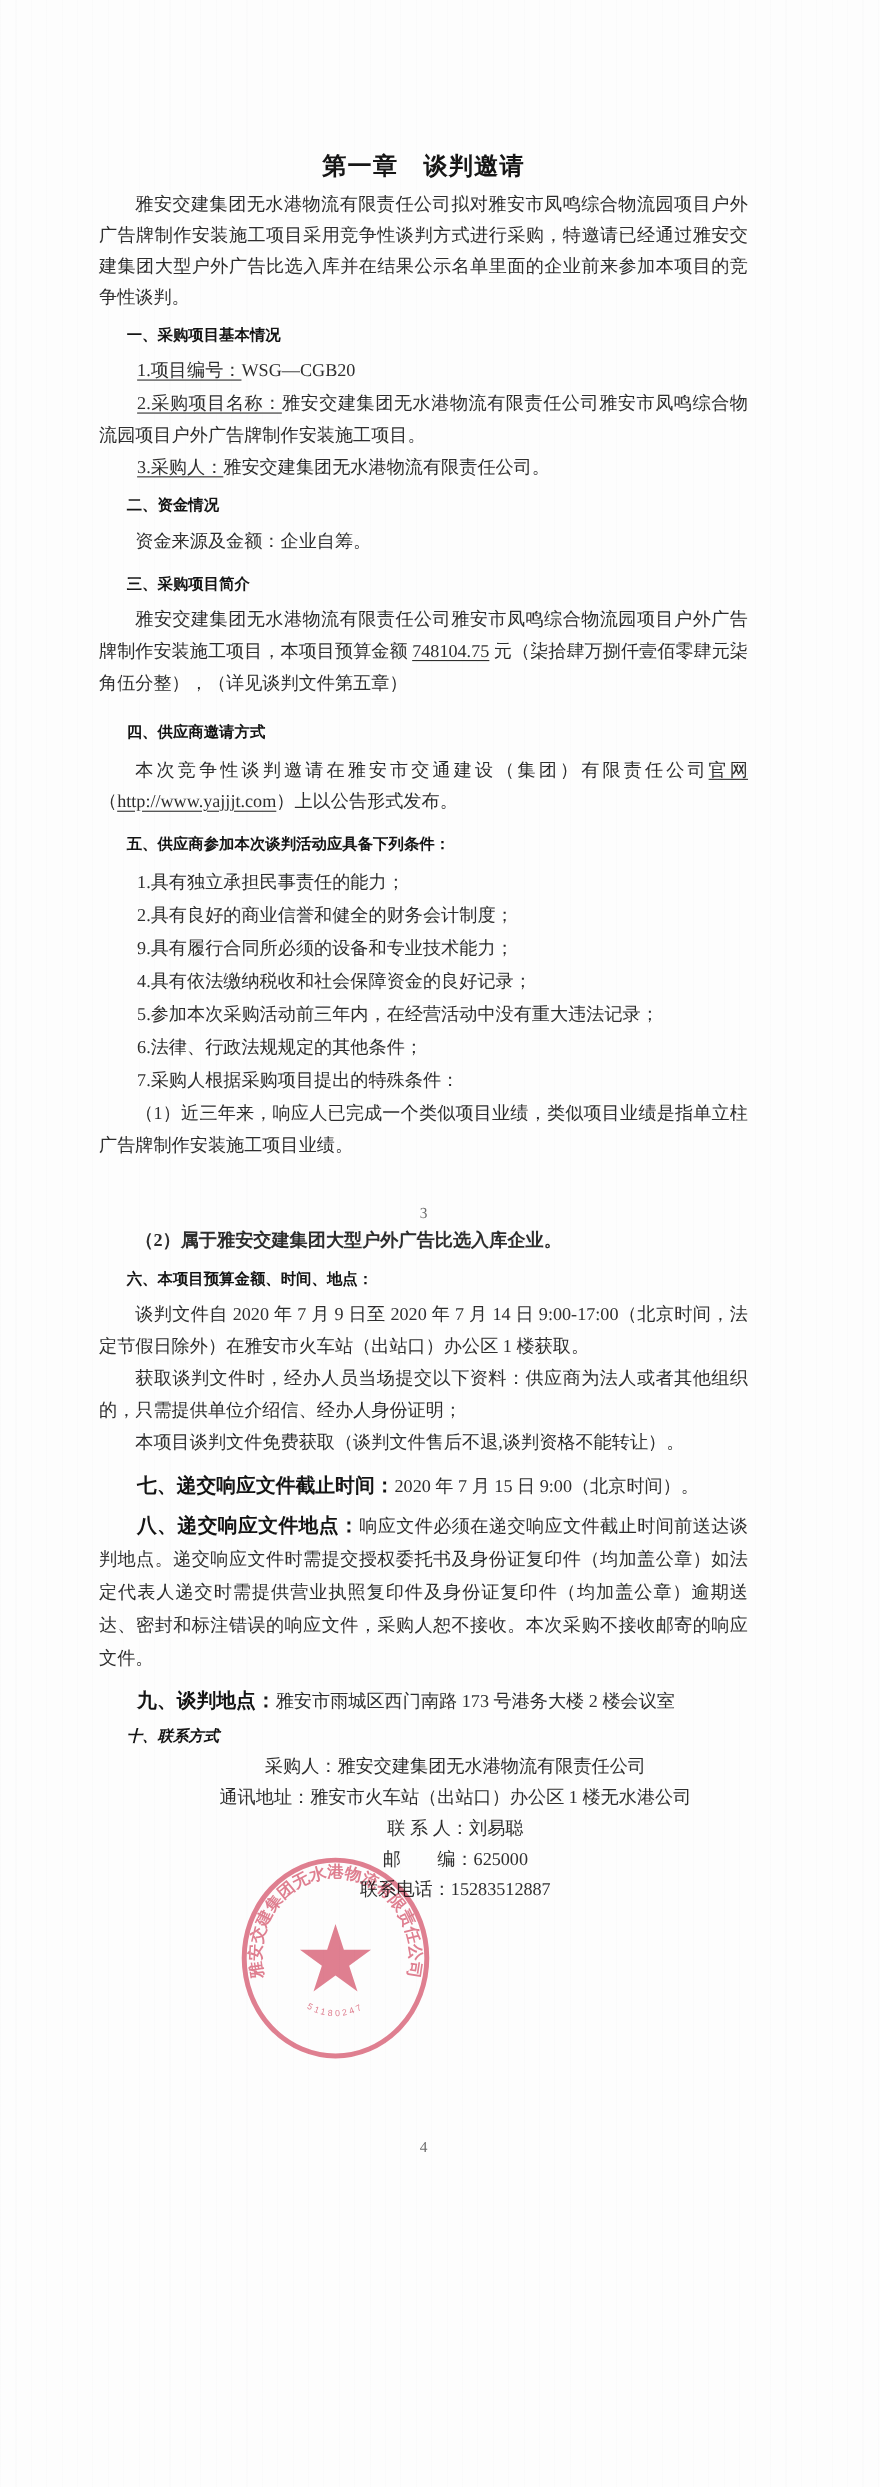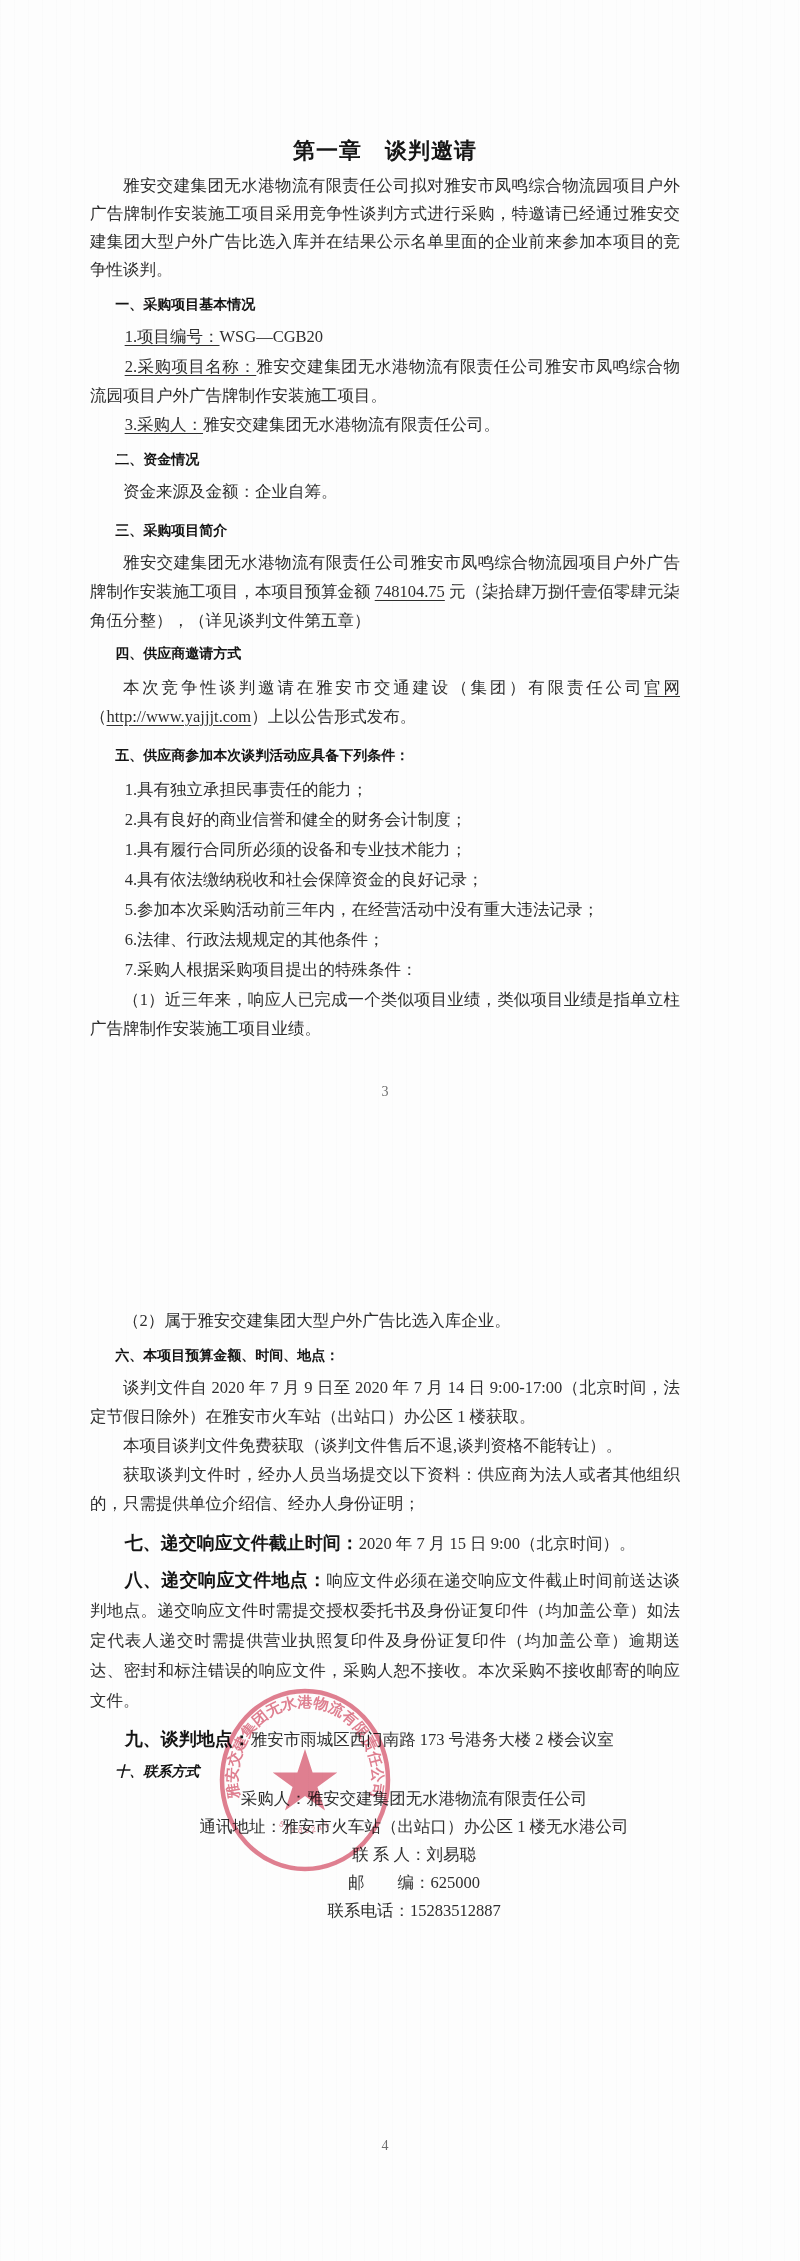--- a/index.html
+++ b/index.html
@@ -30,21 +30,21 @@
     font-size:16.5px;line-height:29px;
     text-align:justify;text-indent:2em;
   }
   .sec-h{
     margin:6px 0 4px 0;
     font-family:"Liberation Sans","DejaVu Sans",sans-serif;
     font-size:14px;line-height:28px;
     font-weight:700;color:#141414;
     text-indent:1.8em;
   }
-  .sec-h.mt8{margin-top:4px;}
+  .sec-h.mt8{margin-top:16px;}
   .sec-h.mt10{margin-top:10px;}
   .sec-h.mb6{margin-bottom:6px;}
   .item-p{
     font-size:16.5px;line-height:29px;
     text-align:justify;text-indent:2.1em;
   }
   .cond-p{
     font-size:16.5px;line-height:30px;
     text-align:justify;text-indent:2.1em;
   }
@@ -62,21 +62,21 @@
   .mt6{margin-top:6px;}
   .mt2{margin-top:2px;font-style:italic;}
   .u{text-decoration:underline;text-underline-offset:3px;}
   .page-num{
     text-align:center;color:#6d6d6d;
     font-size:14px;line-height:18px;
     font-family:"Liberation Serif","DejaVu Serif",serif;
   }
   .page-num.first{margin-top:40px;}
   .page-num.second{margin-top:212px;}
-  .part2-start{margin-top:205px;}
+  .part2-start{font-weight:bold;}
   .contact-block{margin-left:58px;}
   .contact-p{
     font-size:16.5px;line-height:28px;
     text-align:center;
   }
   .date-p{
     margin-top:86px;margin-right:18px;
     text-align:right;
     font-size:16px;line-height:22px;
   }
@@ -108,35 +108,35 @@
 
     <h2 class="sec-h mt10">三、采购项目简介</h2>
     <p class="body-p29"><span>雅安交建集团无水港物流有限责任公司雅安市凤鸣综合物流园项目户外广告牌制作安装施工项目，本项目预算金额 </span><span class="u">748104.75</span><span> 元（柒拾肆万捌仟壹佰零肆元柒角伍分整），（详见谈判文件第五章）</span></p>
 
     <h2 class="sec-h mt8 mb6">四、供应商邀请方式</h2>
     <p class="body-p29"><span>本次竞争性谈判邀请在雅安市交通建设（集团）有限责任公司</span><span class="u">官网</span><span>（</span><span class="u">http://www.yajjjt.com</span><span>）</span><span>上以公告形式发布。</span></p>
 
     <h2 class="sec-h mt10 mb6">五、供应商参加本次谈判活动应具备下列条件：</h2>
     <p class="cond-p">1.具有独立承担民事责任的能力；</p>
     <p class="cond-p">2.具有良好的商业信誉和健全的财务会计制度；</p>
-    <p class="cond-p">1.具有履行合同所必须的设备和专业技术能力；</p>
+    <p class="cond-p">9.具有履行合同所必须的设备和专业技术能力；</p>
     <p class="cond-p">4.具有依法缴纳税收和社会保障资金的良好记录；</p>
     <p class="cond-p">5.参加本次采购活动前三年内，在经营活动中没有重大违法记录；</p>
     <p class="cond-p">6.法律、行政法规规定的其他条件；</p>
     <p class="cond-p">7.采购人根据采购项目提出的特殊条件：</p>
     <p class="body-p29">（1）近三年来，响应人已完成一个类似项目业绩，类似项目业绩是指单立柱广告牌制作安装施工项目业绩。</p>
 
     <div class="page-num first">3</div>
 
     <p class="body-p29 part2-start">（2）属于雅安交建集团大型户外广告比选入库企业。</p>
 
     <h2 class="sec-h">六、本项目预算金额、时间、地点：</h2>
     <p class="body-p29">谈判文件自 2020 年 7 月 9 日至 2020 年 7 月 14 日 9:00-17:00（北京时间，法定节假日除外）在雅安市火车站（出站口）办公区 1 楼获取。</p>
+    <p class="body-p29">获取谈判文件时，经办人员当场提交以下资料：供应商为法人或者其他组织的，只需提供单位介绍信、经办人身份证明；</p>
     <p class="body-p29">本项目谈判文件免费获取（谈判文件售后不退,谈判资格不能转让）。</p>
-    <p class="body-p29">获取谈判文件时，经办人员当场提交以下资料：供应商为法人或者其他组织的，只需提供单位介绍信、经办人身份证明；</p>
 
     <p class="mix-p mt10"><span class="inline-h">七、递交响应文件截止时间：</span><span>2020 年 7 月 15 日 9:00（北京时间）。</span></p>
 
     <p class="mix-p mt6"><span class="inline-h">八、递交响应文件地点：</span><span>响应文件必须在递交响应文件截止时间前送达谈判地点。递交响应文件时需提交授权委托书及身份证复印件（均加盖公章）如法定代表人递交时需提供营业执照复印件及身份证复印件（均加盖公章）逾期送达、密封和标注错误的响应文件，采购人恕不接收。本次采购不接收邮寄的响应文件。</span></p>
 
     <p class="mix-p mt8"><span class="inline-h">九、谈判地点：</span><span>雅安市雨城区西门南路 173 号港务大楼 2 楼会议室</span></p>
 
     <h2 class="sec-h mt2" style="margin-bottom:0;">十、联系方式</h2>
     <div class="contact-block">
       <p class="contact-p"><span>采购人：</span><span>雅安交建集团无水港物流有限责任公司</span></p>

